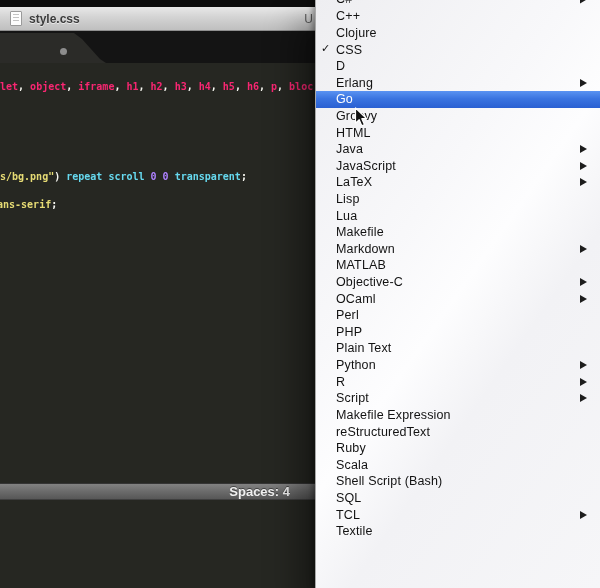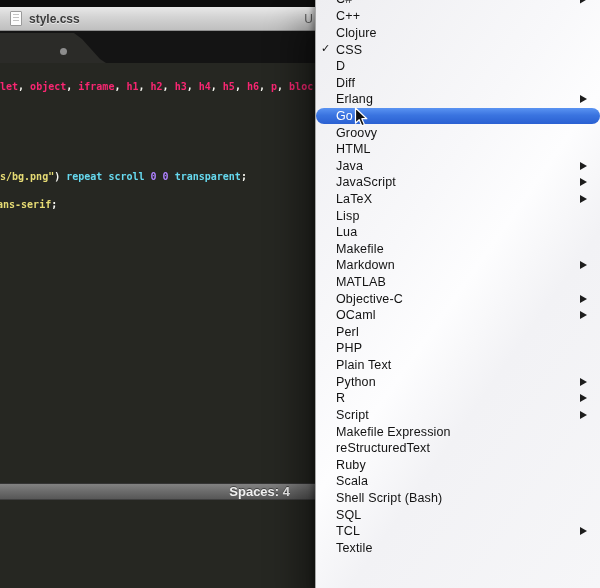--- a/index.html
+++ b/index.html
@@ -44,21 +44,21 @@
   
   .menu{position:absolute;left:315px;top:0;width:285px;height:588px;overflow:hidden;
         background:linear-gradient(125deg,#eeeef1 0%,#f8f8fa 36%,#fdfdfe 50%,#f2f2f5 64%,#f6f6f8 100%);
         border-left:1px solid #a9a9a9;box-sizing:border-box;
         box-shadow:-3px 0 5px rgba(0,0,0,.30), -18px 22px 30px rgba(0,0,0,.38);}
   .menu-row{position:relative;height:16.62px;display:flex;align-items:center;
             padding-left:20px;font-size:12.5px;letter-spacing:.15px;color:#121212;}
   .menu-row .check{position:absolute;left:5px;top:1px;font-size:11px;color:#0d0d0d;}
   .menu-row .arrow{margin-left:auto;margin-right:13px;width:0;height:0;
             border-left:7px solid #1d1d1d;border-top:4.5px solid transparent;border-bottom:4.5px solid transparent;}
-  .menu-row.hl{background:linear-gradient(180deg,#5a93f2 0%,#3a74e0 45%,#2a60d2 100%);color:#fff;border-radius:8px;}
+  .menu-row.hl{background:linear-gradient(180deg,#5a93f2 0%,#3a74e0 45%,#2a60d2 100%);color:#fff;}
   .partial-clip{height:8px;overflow:hidden;}
   .partial-clip .menu-row{transform:translateY(-8.6px);}
 
   
   .cursor{position:absolute;left:354px;top:107px;z-index:9;}
 </style>
 </head>
 <body>
 
 <div class="stage">
@@ -122,23 +122,20 @@
         <span>Clojure</span>
       </div>
       <div class="menu-row">
         <span class="check">✓</span>
         <span>CSS</span>
       </div>
       <div class="menu-row">
         <span>D</span>
       </div>
       <div class="menu-row">
-        <span>Diff</span>
-      </div>
-      <div class="menu-row">
         <span>Erlang</span>
         <span class="arrow"></span>
       </div>
       <div class="menu-row hl">
         <span>Go</span>
       </div>
       <div class="menu-row">
         <span>Groovy</span>
       </div>
       <div class="menu-row">

